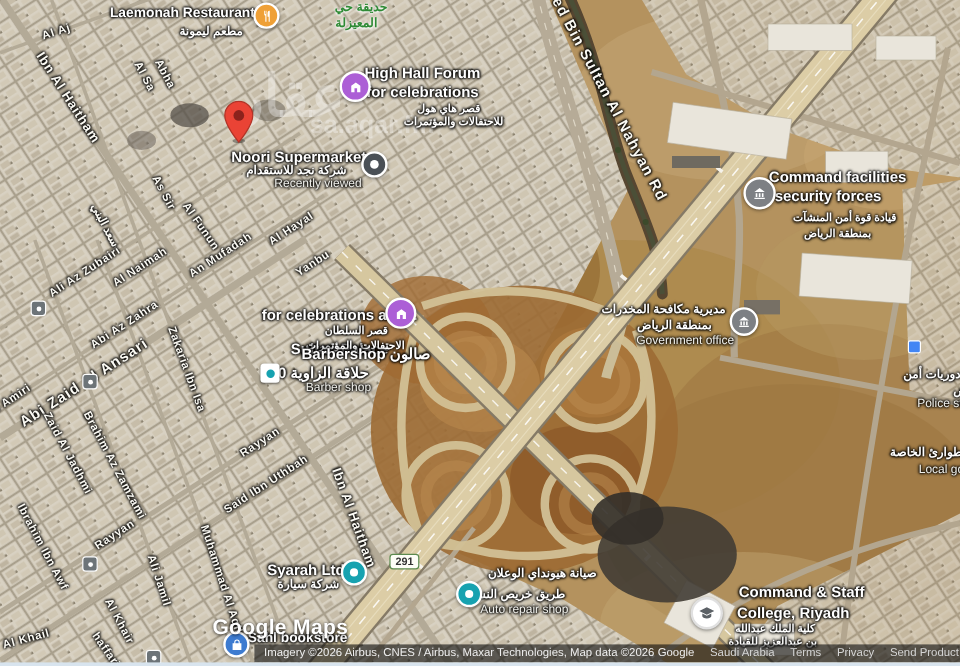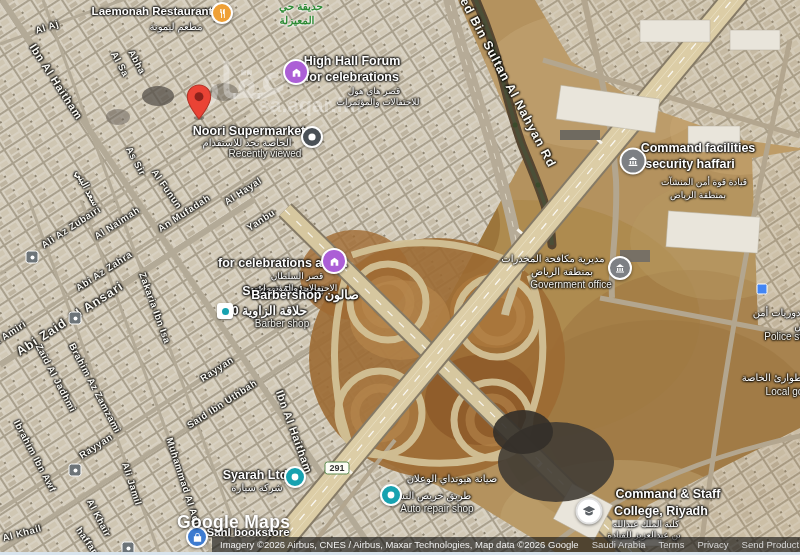--- a/index.html
+++ b/index.html
@@ -7,21 +7,21 @@
        font-family:"Liberation Sans",sans-serif;background:#b99d71;}
   .map svg.terrain{position:absolute;left:0;top:0;}
   .lbl{position:absolute;transform:translate(-50%,-50%);white-space:nowrap;color:#fff;line-height:1;}
   .halo{text-shadow:-1px 0 2px rgba(0,0,0,.85),1px 0 2px rgba(0,0,0,.85),
         0 -1px 2px rgba(0,0,0,.85),0 1px 2px rgba(0,0,0,.85);}
   .street{font-weight:700;font-size:9.5px;letter-spacing:.6px;color:#fbfaf4;}
   .street.lg{font-size:11px;letter-spacing:.8px;}
   .street.xl{font-size:12.5px;letter-spacing:1px;}
   .poi-name{font-weight:700;font-size:11.5px;}
   .poi-name.lg{font-size:12.5px;}
-  .poi-ar{font-weight:400;font-size:10px;}
+  .poi-ar{font-weight:700;font-size:10px;}
   .poi-ar.sm{font-size:9px;margin-left:12px;}
   .poi-cat{font-weight:400;font-size:10px;color:#f1f1ec;}
   .park{font-weight:700;font-size:10.5px;color:#2f8a35;
         text-shadow:0 0 2px #fff,0 0 3px rgba(255,255,255,.9),0 1px 2px rgba(255,255,255,.7);}
   .wm{color:rgba(255,255,255,.34);font-weight:700;text-shadow:none;}
   .icon{position:absolute;transform:translate(-50%,-50%);display:flex;align-items:center;
         justify-content:center;border-radius:50%;border:2px solid #fff;
         box-shadow:0 1px 3px rgba(0,0,0,.45);box-sizing:border-box;}
   .sq-icon{position:absolute;transform:translate(-50%,-50%);border-radius:3px;background:#fff;
         box-shadow:0 1px 2px rgba(0,0,0,.5);display:flex;align-items:center;justify-content:center;}
@@ -223,30 +223,30 @@
 
   <div style="position:absolute;left:199px;top:104px;transform:translate(-50%,-50%);">
     <svg width="26" height="36" viewBox="0 0 24 34">
       <ellipse cx="12" cy="32" rx="5" ry="1.8" fill="rgba(0,0,0,.35)"></ellipse>
       <path d="M12,1 C5.9,1 1,5.9 1,12 C1,20 12,33 12,33 C12,33 23,20 23,12 C23,5.9 18.1,1 12,1 Z" fill="#ea4335" stroke="#b23327" stroke-width="1"></path>
       <circle cx="12" cy="12" r="4.2" fill="#8c221c"></circle>
     </svg>
   </div>
 
   <div class="lbl poi-name lg halo" style="left:249px;top:131px;">Noori Supermarket</div>
-  <div class="lbl poi-ar halo" dir="rtl" style="left:247px;top:143px;">الخاصة نجد للاستقدام</div>
+  <div class="lbl poi-ar halo" dir="rtl" style="left:247px;top:143px;">شركة نجد للاستقدام</div>
   <div class="lbl poi-cat halo" style="left:265px;top:154px;">Recently viewed</div>
   <div class="icon" style="left:312px;top:137px;width:22px;height:22px;background:#4a5056;">
     <svg width="10" height="10" viewBox="0 0 10 10">
         <circle cx="5" cy="5" r="3.6" fill="#fff"></circle>
       </svg>
   </div>
 
   <div class="lbl poi-name lg halo" style="left:698px;top:148px;">Command facilities</div>
-  <div class="lbl poi-name lg halo" style="left:690px;top:164px;">security haffari</div>
+  <div class="lbl poi-name lg halo" style="left:690px;top:164px;">security forces</div>
   <div class="lbl poi-ar sm halo" dir="rtl" style="left:692px;top:182px;">قيادة قوة أمن المنشآت</div>
   <div class="lbl poi-ar sm halo" dir="rtl" style="left:686px;top:195px;">بمنطقة الرياض</div>
   <div class="icon" style="left:633px;top:161px;width:27px;height:27px;background:#7d8084;">
     <svg width="13" height="13" viewBox="0 0 24 24">
         <path d="M4,21v-2h16v2zM6,18v-6h2.5v6zm4.8,0v-6h2.5v6zm4.7,0v-6H18v6zM4,10l8-6 8,6z" fill="#fff"></path>
       </svg>
   </div>
 
   <div class="lbl poi-name lg halo" style="left:283px;top:247px;margin-top:44px;">Sultan Palace</div>
   <div class="lbl poi-name lg halo" style="left:283px;top:263px;">for celebrations and...</div>

